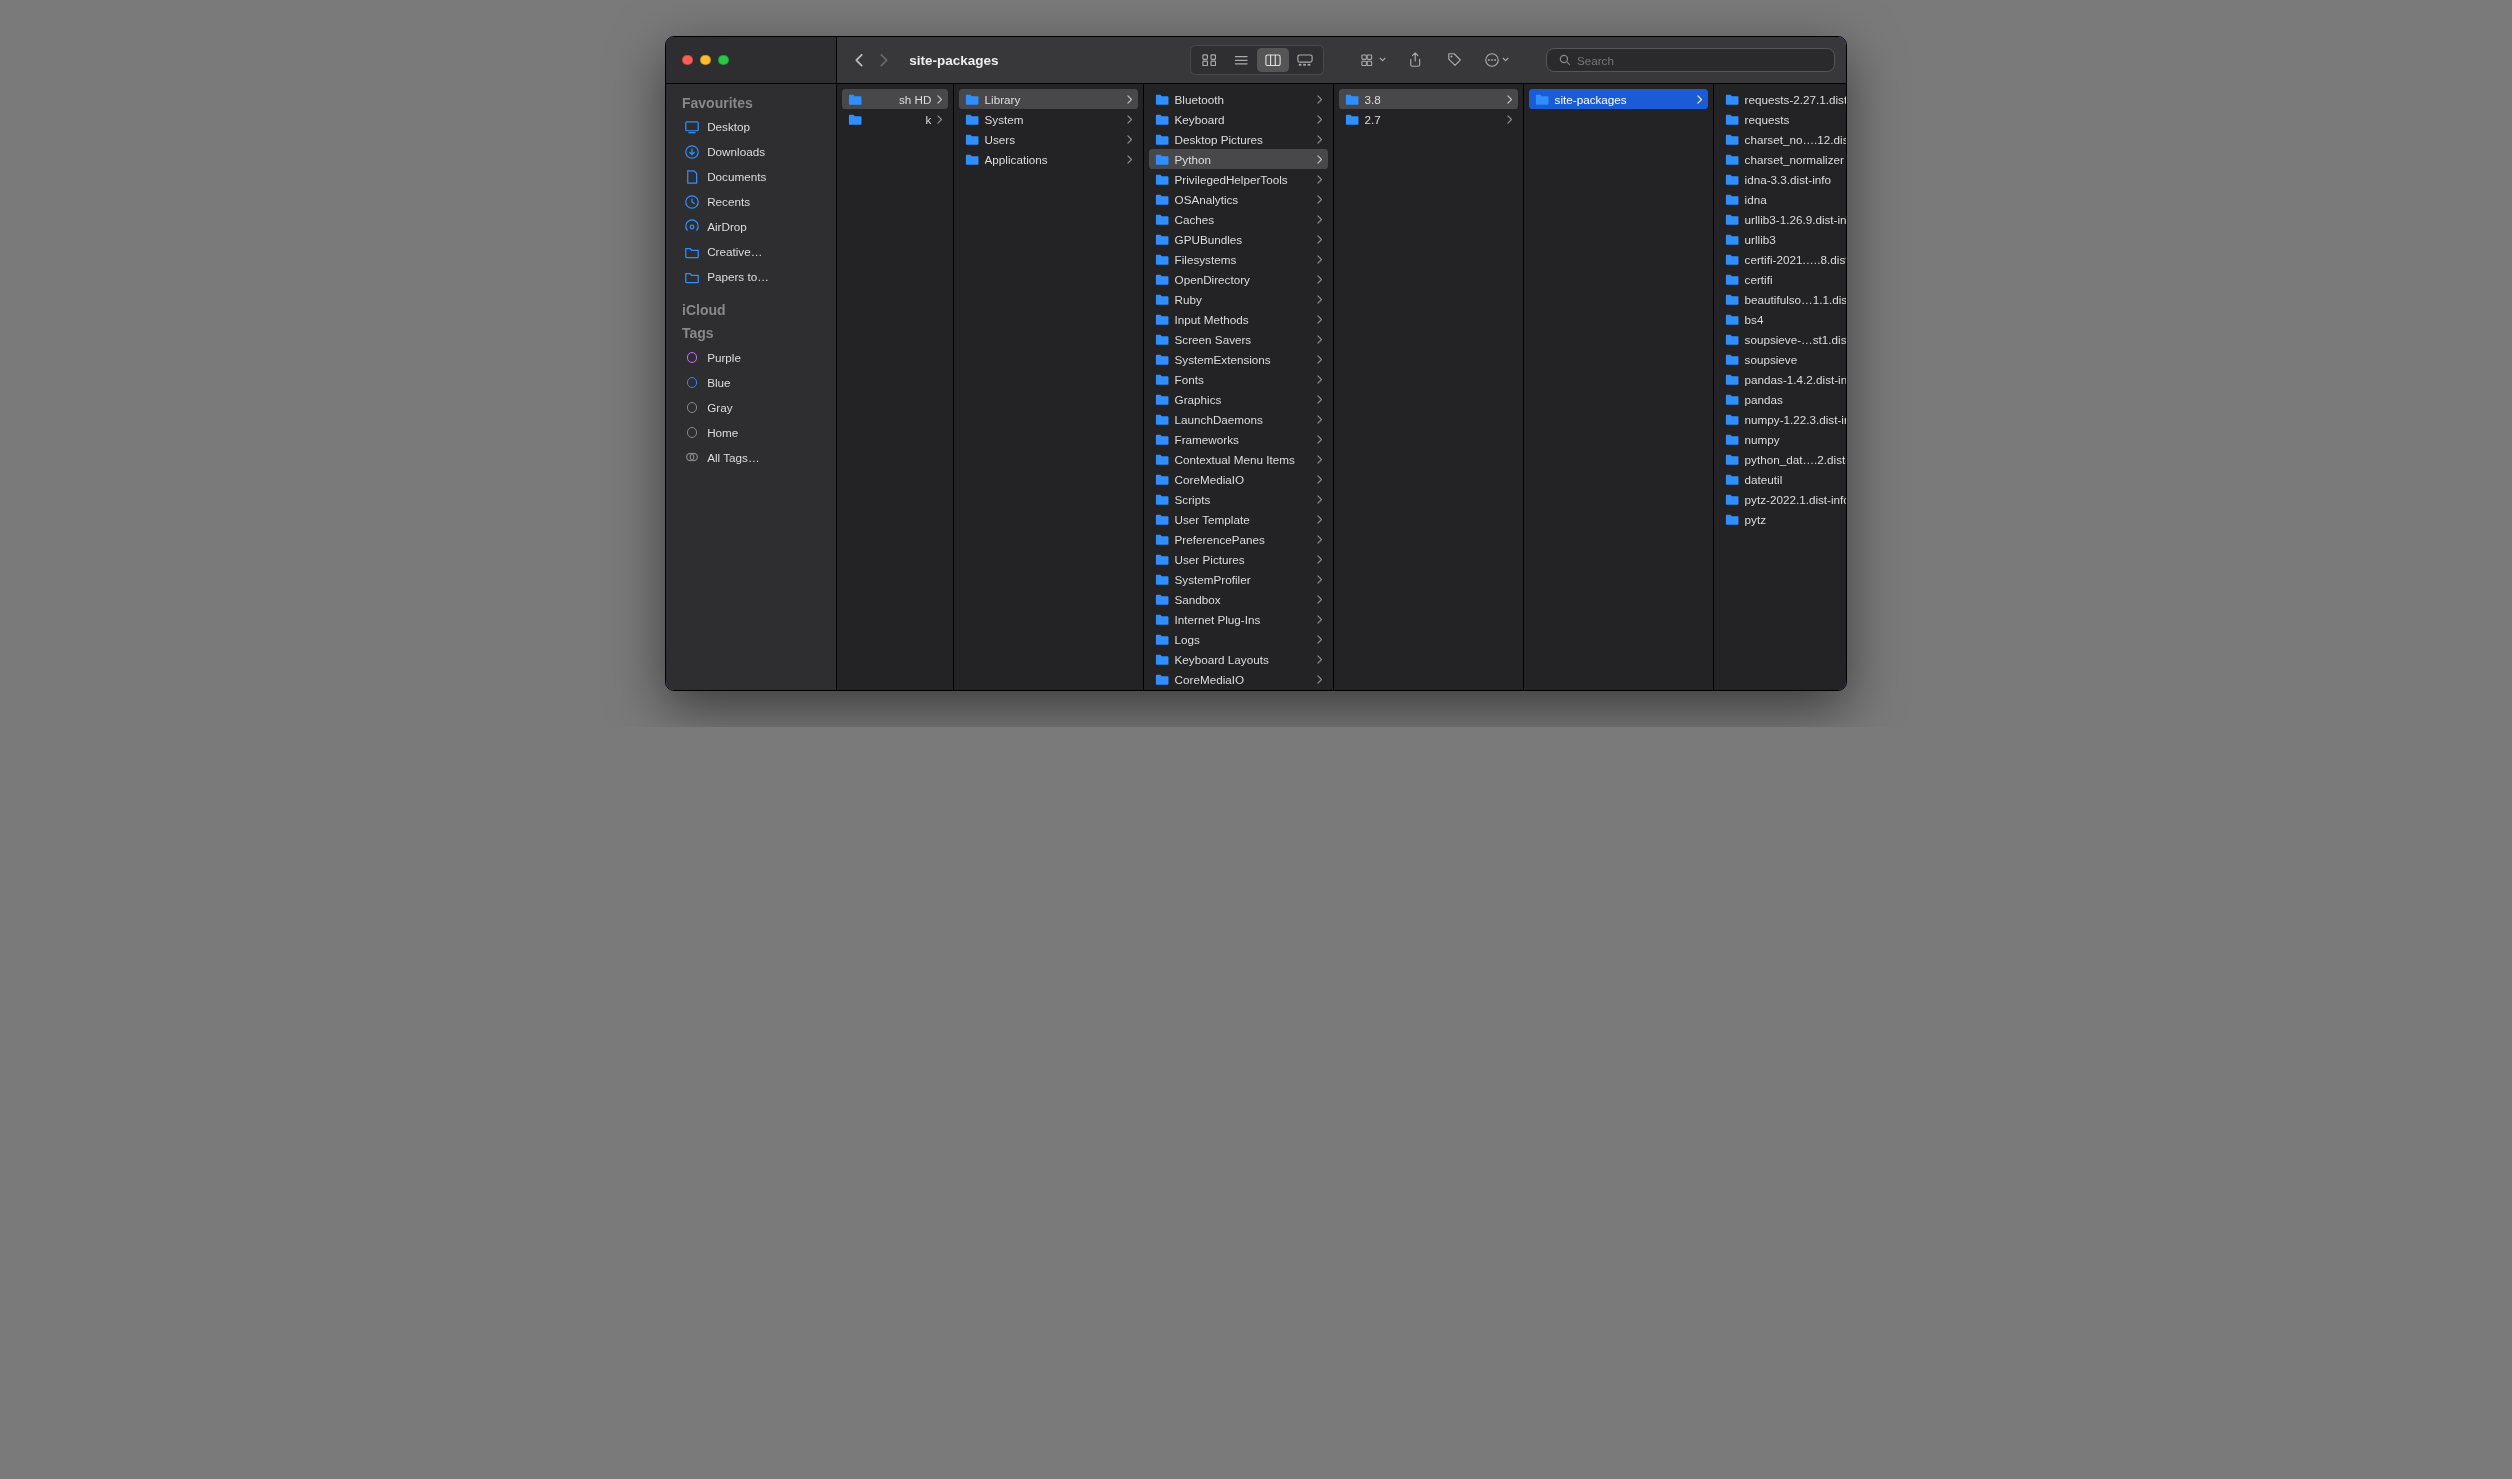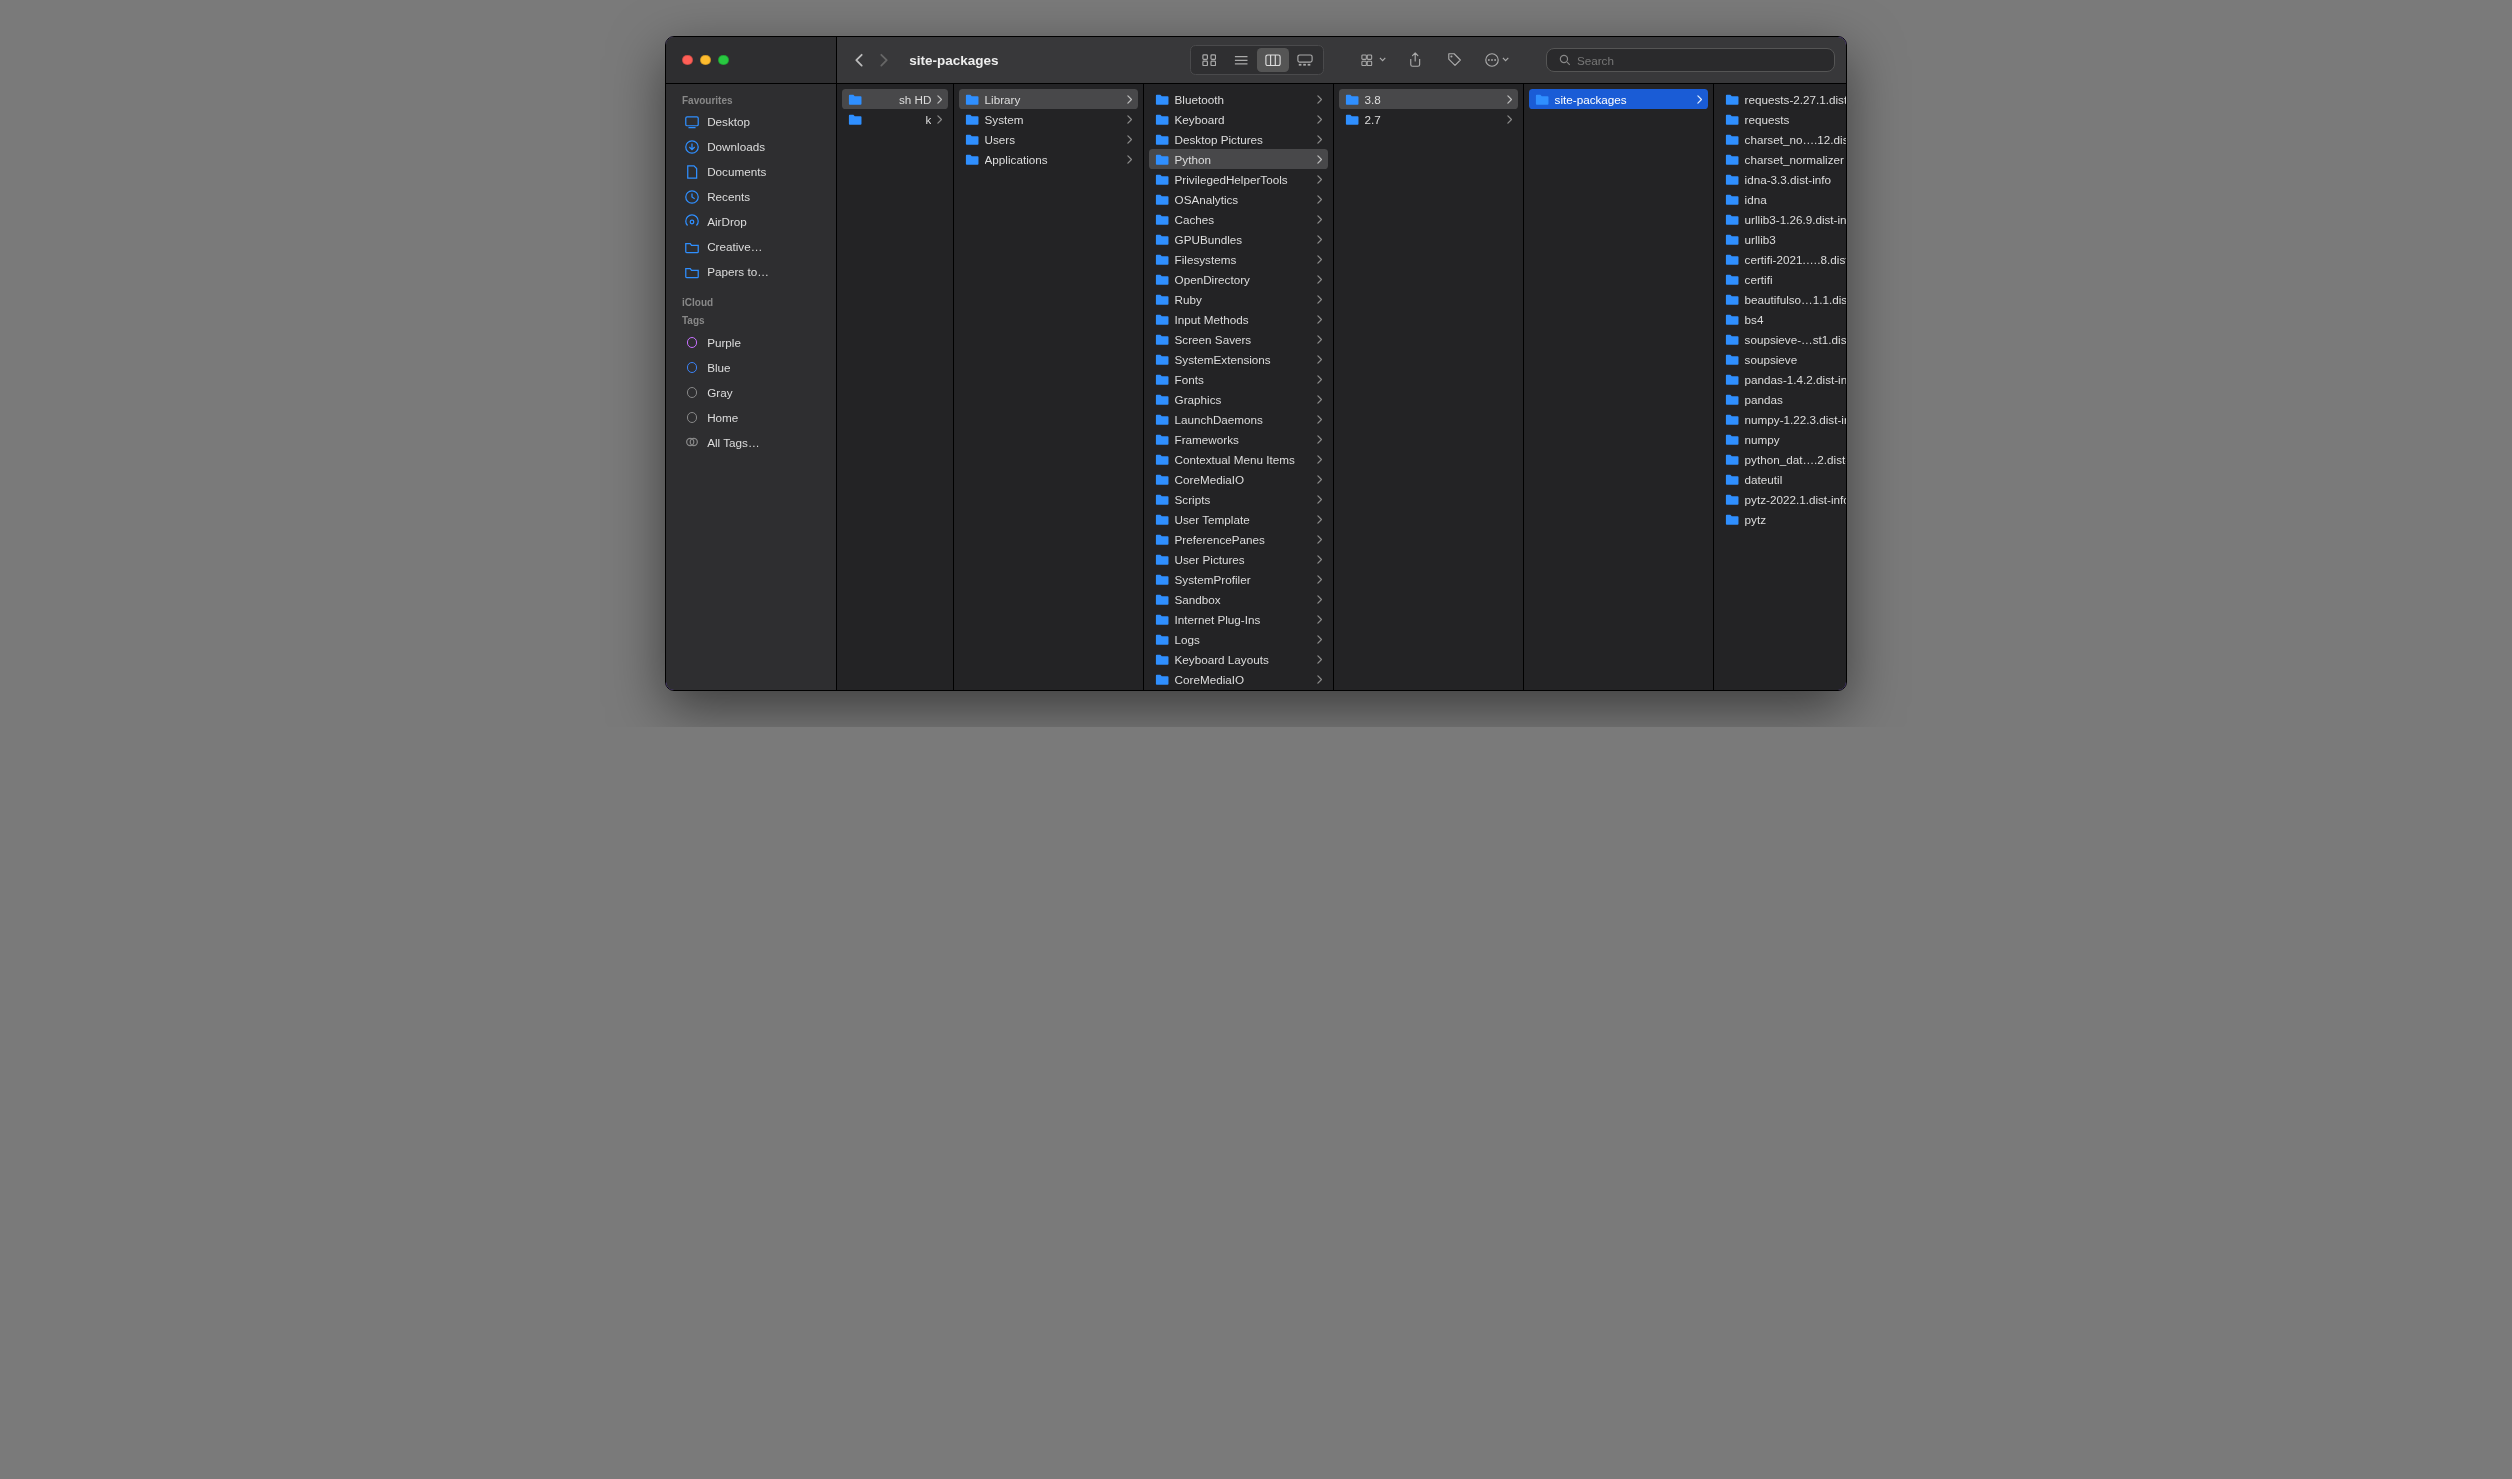--- a/index.html
+++ b/index.html
@@ -41,21 +41,21 @@
   .search-box input {
     flex: 1; background: transparent; border: none; outline: none; color: #ccc; font-size: 11.7px;
   }
   .search-box input::placeholder { color: #777; }
   .body { flex: 1; display: flex; overflow: hidden; }
   .sidebar {
     width: 171px; background: #2e2e30; border-right: 0.9px solid #000;
     padding: 7.2px 0; overflow-y: auto; flex-shrink: 0;
   }
   .section-label {
-    color: #888; font-size: 10px; font-weight: 600; padding: 3.6px 16px 3.6px 16px;
+    color: #888; font-size: 14px; font-weight: 600; padding: 3.6px 16px 3.6px 16px;
   }
   .side-item {
     display: flex; align-items: center; gap: 7.2px; padding: 2.7px 12.6px; margin: 0 5.4px;
     color: #ddd; font-size: 11.7px; border-radius: 4.5px; height: 25px;
   }
   .side-ico { width: 16px; height: 16px; display: flex; align-items: center; justify-content: center; color: #2f8fff; }
   .side-ico.tag { color: inherit; }
   .tag-dot { width: 10.8px; height: 10.8px; border-radius: 50%; border: 1.8px solid; }
   .tag-purple { border-color: #c770ff; }
   .tag-blue { border-color: #3b82f6; }

